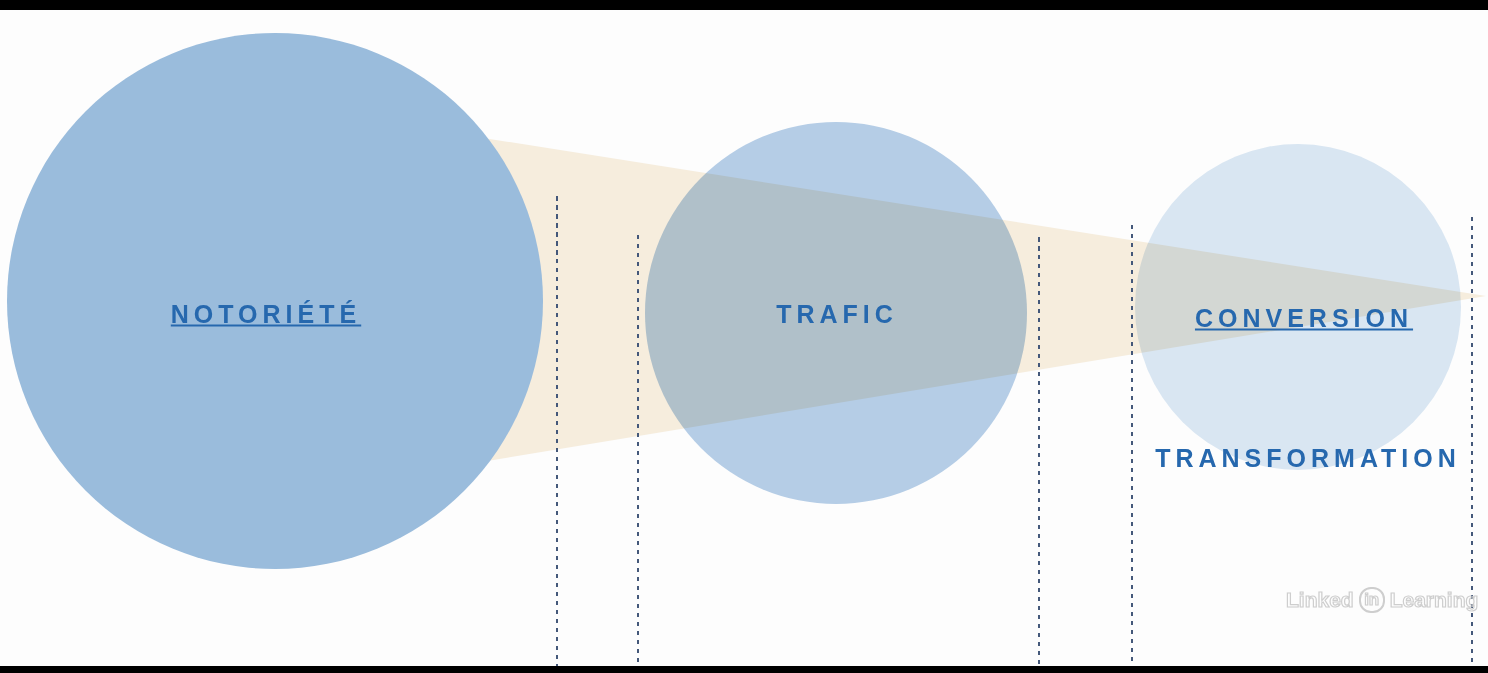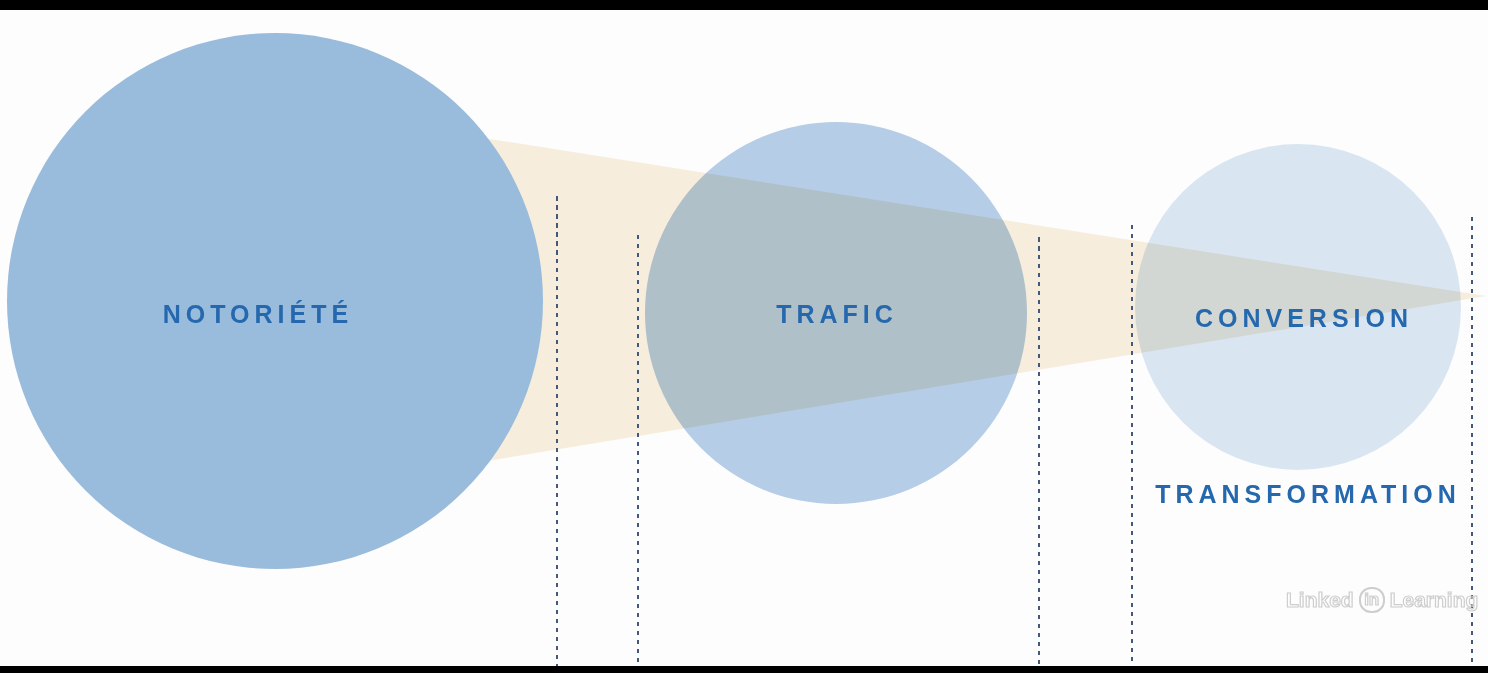--- a/index.html
+++ b/index.html
@@ -87,26 +87,26 @@
   .label {
     position: absolute;
     transform: translate(-50%, -50%);
     white-space: nowrap;
     font-size: 25px;
     font-weight: 700;
     letter-spacing: 5px;
     color: var(--label_text, #2668ae);
     z-index: 10;
   }
-  .label.notoriete      { left: 258px;  top: 314px; }
+  .label.notoriete      { left: 266px;  top: 314px; text-decoration: underline; }
   .label.exposition     { left: 274px;  top: 500px; }
   .label.trafic         { left: 837px;  top: 314px; }
   .label.interaction    { left: 840px;  top: 481px; }
-  .label.conversion     { left: 1304px; top: 318px; }
-  .label.transformation { left: 1308px; top: 458px; margin-top: 36px; }
+  .label.conversion     { left: 1304px; top: 318px; text-decoration: underline; }
+  .label.transformation { left: 1308px; top: 458px; }
 
   
   .watermark {
     position: absolute;
     left: 1286px;
     top: 584px;
     height: 32px;
     display: flex;
     align-items: center;
     gap: 5px;

